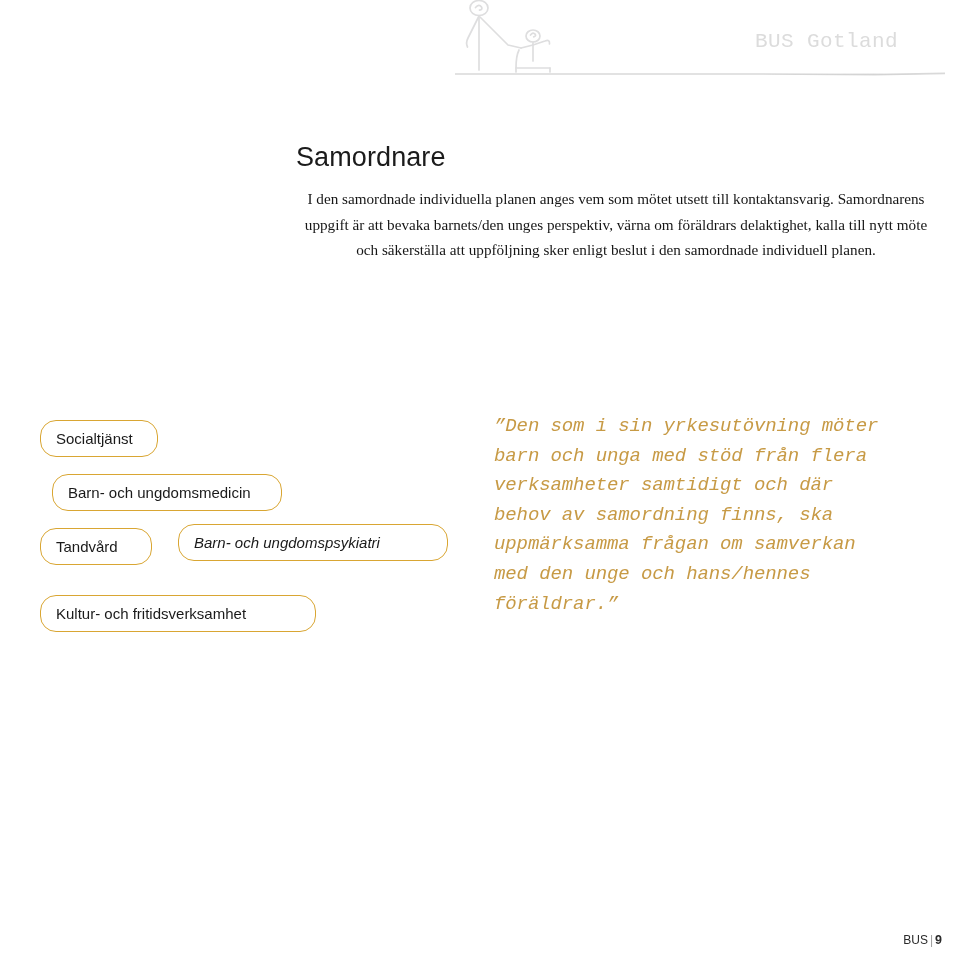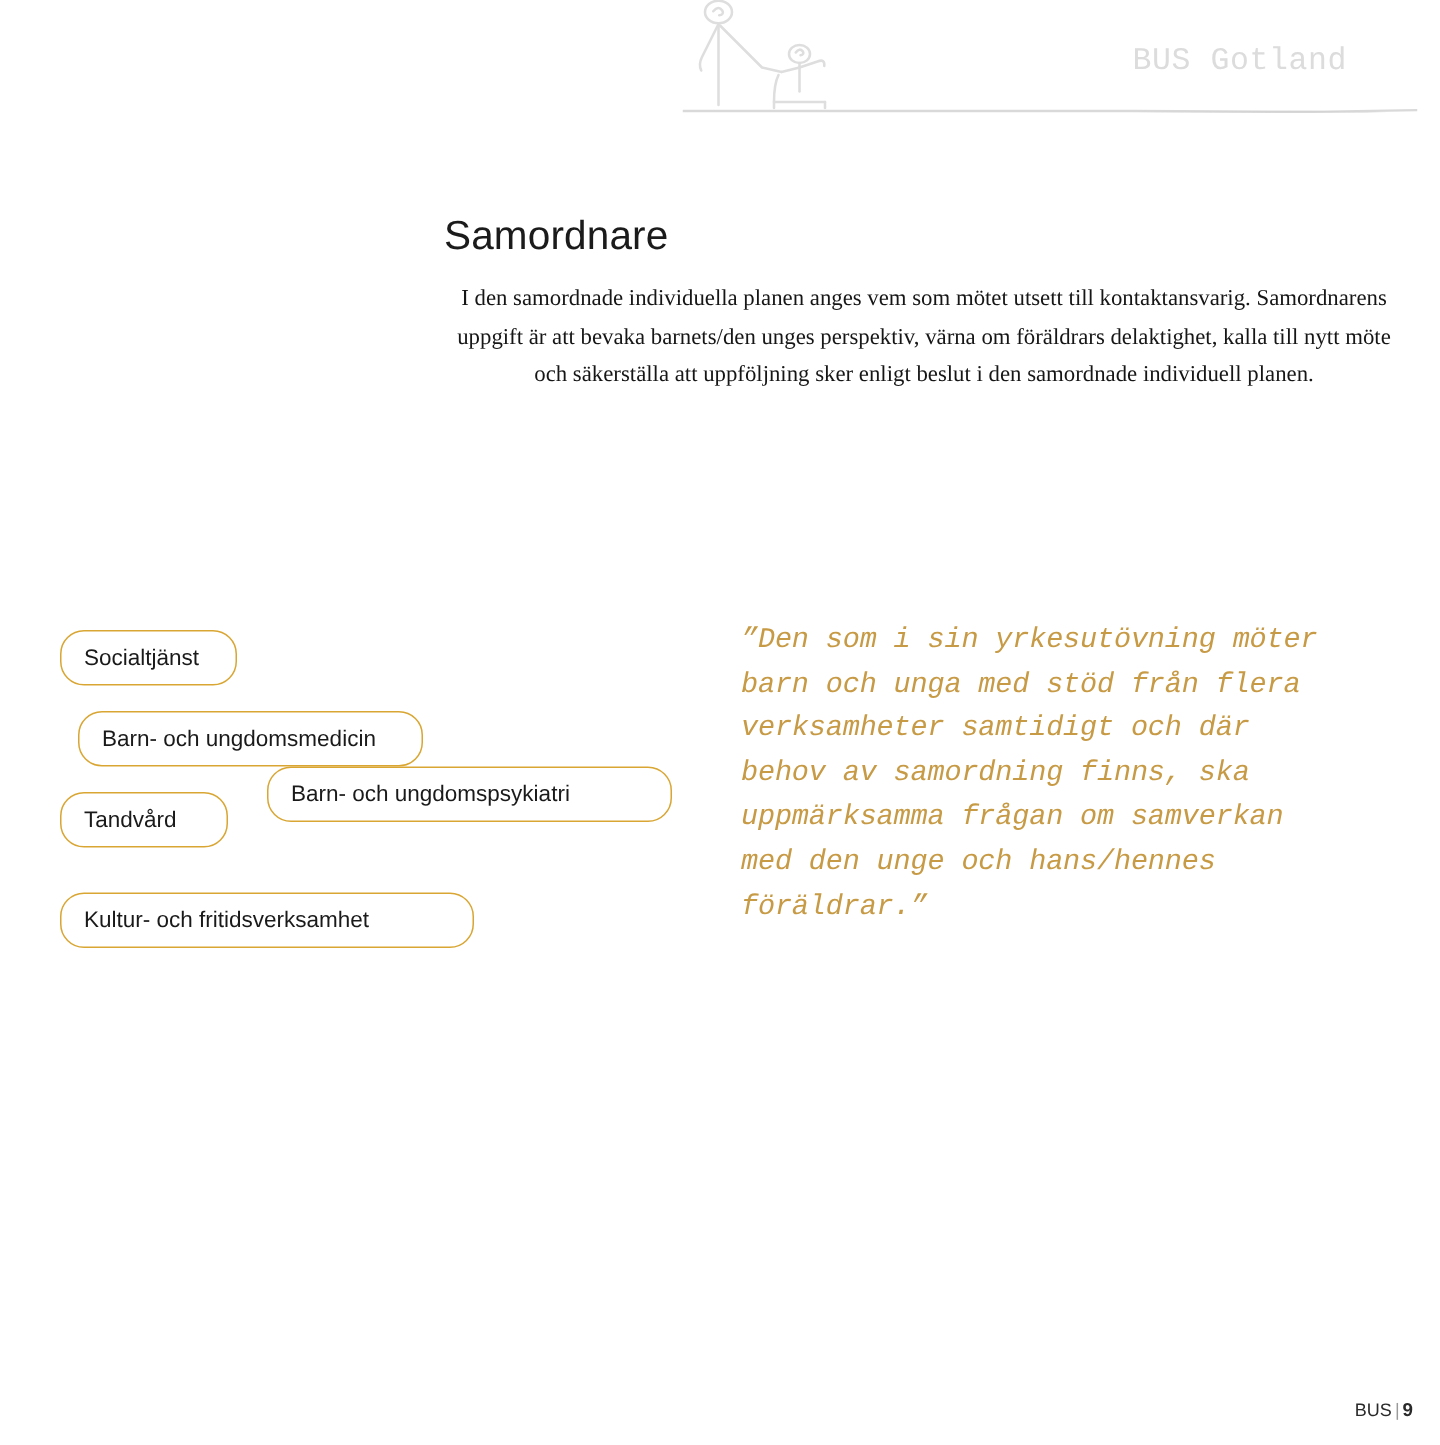--- a/index.html
+++ b/index.html
@@ -111,21 +111,21 @@
 <div id="pill-group">
     <div class="pill" style="left: 40px; top: 0px; width: 118px; border-color: rgb(217, 166, 51);">
       <span>Socialtjänst</span>
     </div>
     <div class="pill" style="left: 40px; top: 54px; width: 230px; border-color: rgb(217, 166, 51); margin-left: 12px;">
       <span>Barn- och ungdomsmedicin</span>
     </div>
     <div class="pill" style="left: 40px; top: 108px; width: 112px; border-color: rgb(217, 166, 51);">
       <span>Tandvård</span>
     </div>
-    <div class="pill" style="left: 178px; top: 91px; width: 270px; border-color: rgb(217, 166, 51);">
+    <div class="pill" style="left: 178px; top: 104px; width: 270px; border-color: rgb(217, 166, 51); font-style: italic;">
       <span>Barn- och ungdomspsykiatri</span>
     </div>
     <div class="pill" style="left: 40px; top: 175px; width: 276px; border-color: rgb(217, 166, 51);">
       <span>Kultur- och fritidsverksamhet</span>
     </div>
   </div>
 
 <div id="quote" style="color: rgb(199, 154, 69);">”Den som i sin yrkesutövning möter barn och unga med stöd från flera verksamheter samtidigt och där behov av samordning finns, ska uppmärksamma frågan om samverkan med den unge och hans/hennes föräldrar.”</div>
 
 <div id="timeline">

